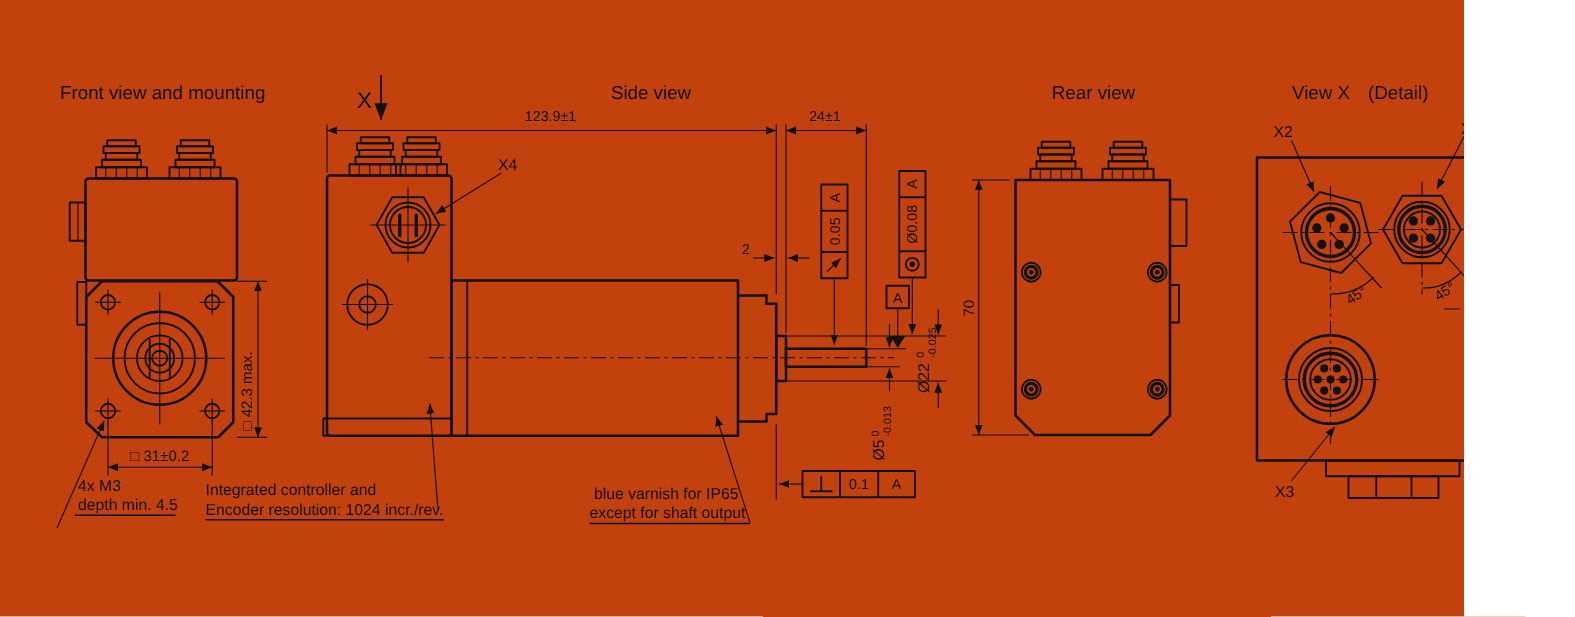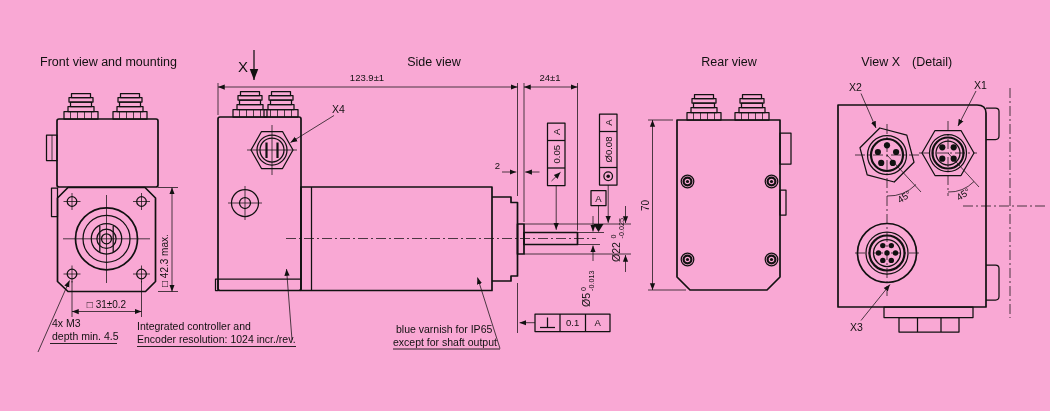--- a/index.html
+++ b/index.html
@@ -1,16 +1,16 @@
 <!DOCTYPE html>
 <html><head>
 <meta charset="utf-8">
 <style>
   html,body{margin:0;padding:0;background:#fff}
-  .stage{position:relative;width:1050px;height:411px;background:#f9a8d4;overflow:hidden}
+  .stage{position:relative;width:976px;height:411px;background:#c2410c;overflow:hidden}
   svg{display:block}
   text{fill:#111;font-family:"Liberation Sans","DejaVu Sans",sans-serif}
   .f7{font-size:7.2px}
   .f95{font-size:9.5px}
   .f10{font-size:10px}
   .f105{font-size:10.5px}
   .f125{font-size:12.5px}
   .f15{font-size:15px}
   .o{fill:none;stroke:#111;stroke-width:1.7;stroke-linejoin:round}
   .m{fill:none;stroke:#111;stroke-width:1.25;stroke-linejoin:round}

